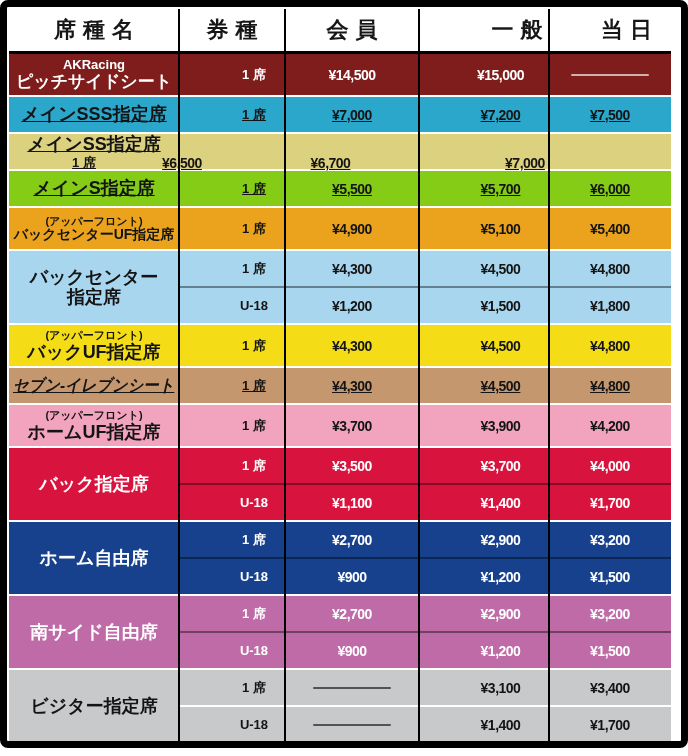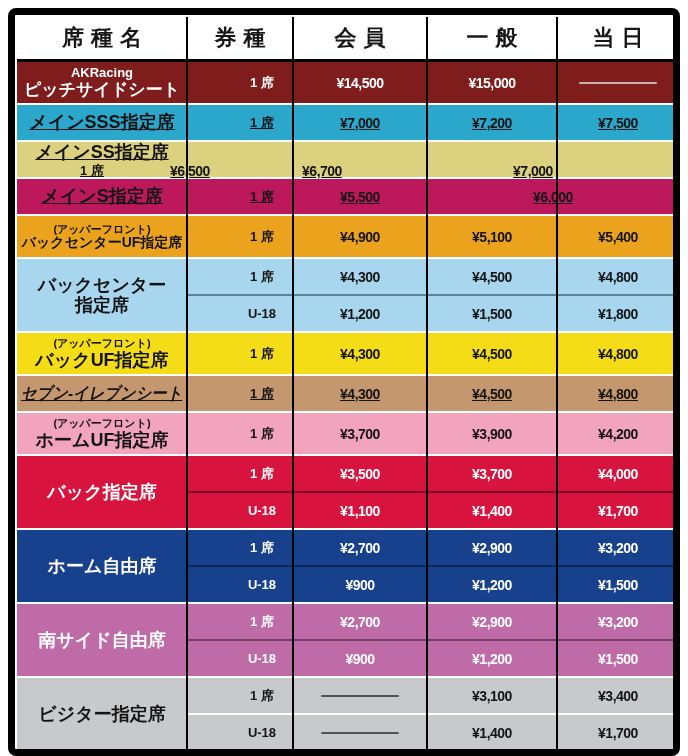--- a/index.html
+++ b/index.html
@@ -1,28 +1,28 @@
 <!DOCTYPE html>
 <html><head>
 <meta charset="utf-8">
 <style>
   html,body{margin:0;padding:0;background:#ffffff;}
   body{width:688px;height:756px;font-family:"Liberation Sans","DejaVu Sans",sans-serif;
        -webkit-font-smoothing:antialiased;}
   .poster{width:688px;height:756px;box-sizing:border-box;}
-  .frame{margin:8px;border:7px solid #000;border-radius:8px;padding:2px;box-sizing:border-box;
+  .frame{margin:0;border:7px solid #000;border-radius:8px;padding:2px;box-sizing:border-box;
          height:748px;overflow:hidden;background:#fff;}
   .table{position:relative;width:662px;}
 
   
   .header{display:flex;height:42px;border-bottom:3px solid #000;background:#fff;}
   .hcell{display:flex;align-items:center;justify-content:center;
          font-weight:bold;font-size:22px;color:#161616;letter-spacing:0.32em;text-indent:0.32em;}
   .w-name{width:170px;}.w-type{width:106px;}.w-member{width:134px;}
-  .w-general{width:130px;}.w-day{width:122px;flex:1;}
+  .w-general{width:130px;padding-left:33px;}.w-day{width:122px;flex:1;}
 
   
   .vl{position:absolute;top:0;bottom:0;width:2px;background:#000;z-index:4;}
   .vl1{left:169px;}.vl2{left:275px;}.vl3{left:409px;}.vl4{left:539px;}
 
   
   .bands{display:flex;flex-direction:column;}
   .band{display:flex;align-items:stretch;}
   .band + .band{margin-top:2px;}
   .band.h35{height:35px;text-decoration:underline;}.band.h41{height:41px;}.band.h72{height:72px;}
@@ -92,28 +92,29 @@
             </div>
             <div class="subs">
               <div class="sub">
                 <div class="c w-type type">1 席</div>
                 <div class="c w-member price">¥6,500</div>
                 <div class="c w-general price">¥6,700</div>
                 <div class="c w-day price">¥7,000</div>
               </div>
             </div>
           </div>
-          <div class="band h35" style="background: #be185d; color: rgb(20, 20, 20);">
+          <div class="band h35" style="background: #84cc16; color: rgb(20, 20, 20);">
             <div class="labelcell">
               <div class="name-line">メインS指定席</div>
             </div>
             <div class="subs">
               <div class="sub">
                 <div class="c w-type type">1 席</div>
                 <div class="c w-member price">¥5,500</div>
+                <div class="c w-general price">¥5,700</div>
                 <div class="c w-day price">¥6,000</div>
               </div>
             </div>
           </div>
           <div class="band h41" style="background: rgb(235, 163, 29); color: rgb(20, 20, 20);">
             <div class="labelcell">
               <div class="name-small">(アッパーフロント)</div>
               <div class="name-line long">バックセンターUF指定席</div>
             </div>
             <div class="subs">

